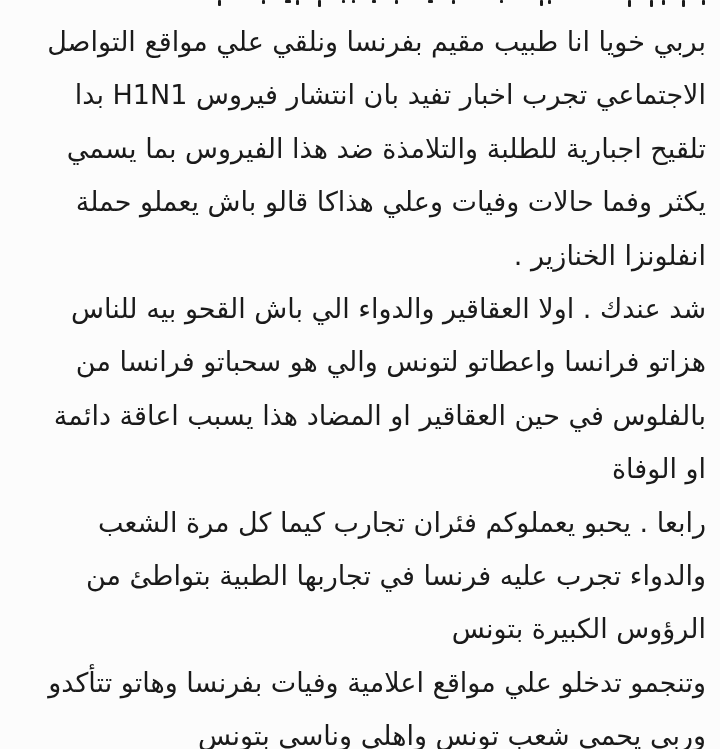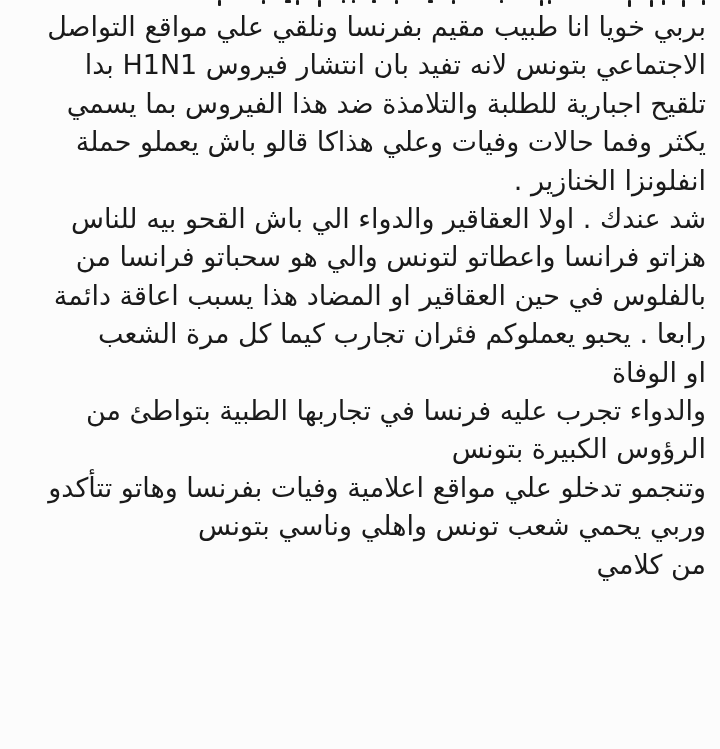--- a/index.html
+++ b/index.html
@@ -25,20 +25,21 @@
     text-align:right;
     padding:0 14px 0 26px;
     font-size:27px;
     line-height:38.4px;
     color:#1a1a1a;
     -webkit-font-smoothing:antialiased;
   }
   .line{
     white-space:nowrap;
     letter-spacing:0;
+    margin-top:15px;
   }
 </style>
 </head>
 <body>
 
 <div class="page">
 
   <div class="remnant">
     <i style="left:218px;width:3px;height:6px"></i>
     <i style="left:262px;width:3px;height:4px"></i>
@@ -56,29 +57,29 @@
     <i style="left:548px;width:3px;height:4px"></i>
     <i style="left:628px;width:3px;height:7px"></i>
     <i style="left:650px;width:3px;height:7px"></i>
     <i style="left:662px;width:3px;height:5px"></i>
     <i style="left:682px;width:3px;height:7px"></i>
     <i style="left:702px;width:3px;height:5px"></i>
   </div>
 
   <div class="post-body">
     <div class="line">بربي خويا انا طبيب مقيم بفرنسا ونلقي علي مواقع التواصل</div>
-    <div class="line">الاجتماعي بتونس لانه تفيد بان انتشار فيروس H1N1 بدا</div>
+    <div class="line">الاجتماعي تجرب اخبار تفيد بان انتشار فيروس H1N1 بدا</div>
     <div class="line">تلقيح اجبارية للطلبة والتلامذة ضد هذا الفيروس بما يسمي</div>
     <div class="line">يكثر وفما حالات وفيات وعلي هذاكا قالو باش يعملو حملة</div>
     <div class="line">انفلونزا الخنازير .</div>
     <div class="line">شد عندك . اولا العقاقير والدواء الي باش القحو بيه للناس</div>
     <div class="line">هزاتو فرانسا واعطاتو لتونس والي هو سحباتو فرانسا من</div>
     <div class="line">بالفلوس في حين العقاقير او المضاد هذا يسبب اعاقة دائمة</div>
+    <div class="line">او الوفاة</div>
     <div class="line">رابعا . يحبو يعملوكم فئران تجارب كيما كل مرة الشعب</div>
-    <div class="line">او الوفاة</div>
     <div class="line">والدواء تجرب عليه فرنسا في تجاربها الطبية بتواطئ من</div>
     <div class="line">الرؤوس الكبيرة بتونس</div>
     <div class="line">وتنجمو تدخلو علي مواقع اعلامية وفيات بفرنسا وهاتو تتأكدو</div>
     <div class="line">وربي يحمي شعب تونس واهلي وناسي بتونس</div>
     <div class="line">من كلامي</div>
   </div>
 
 </div>
 
 </body></html>

